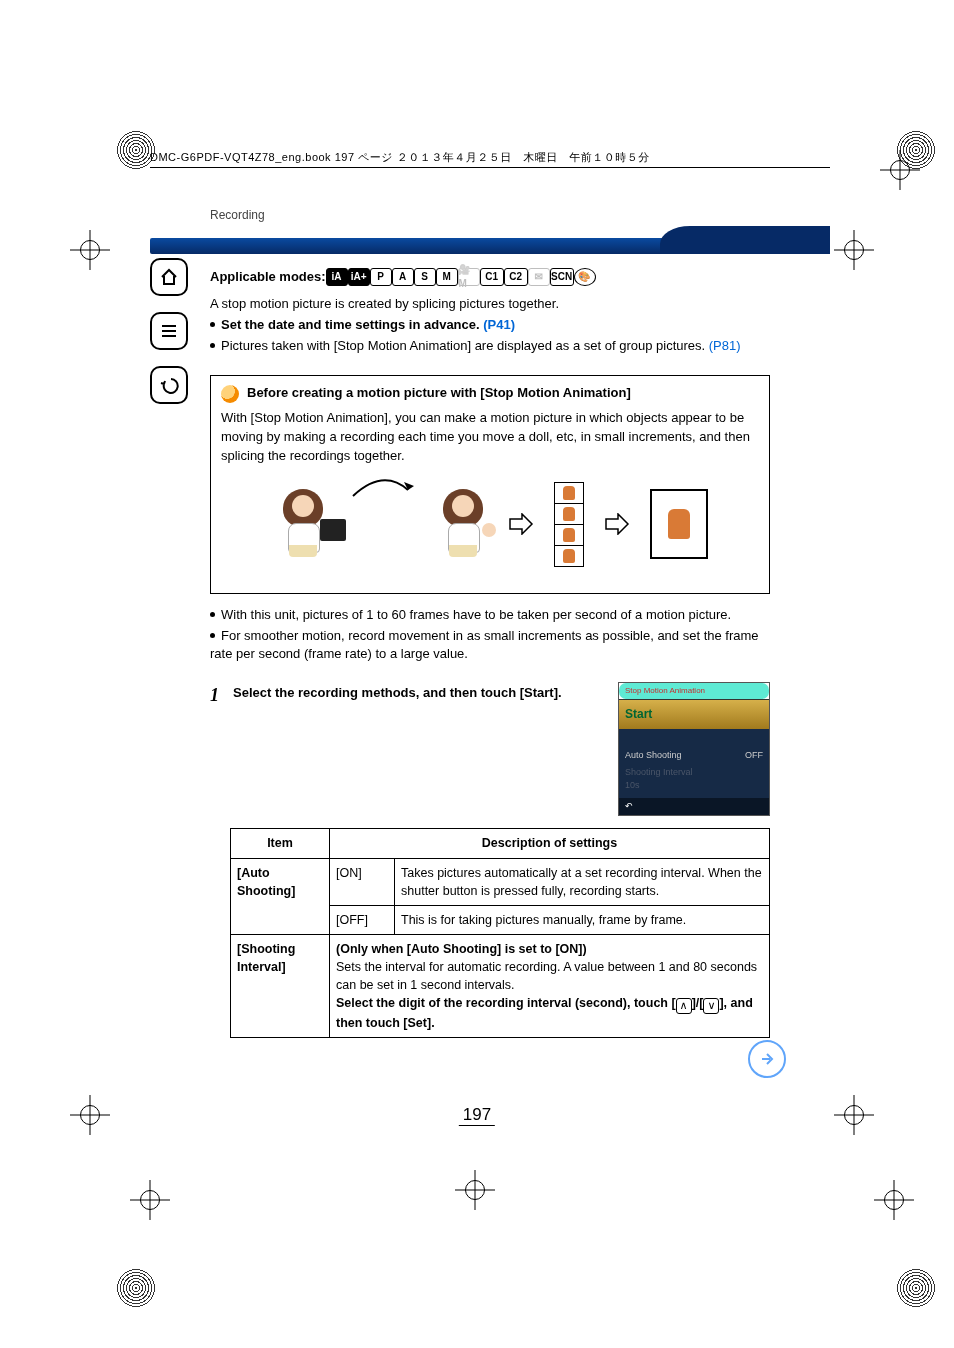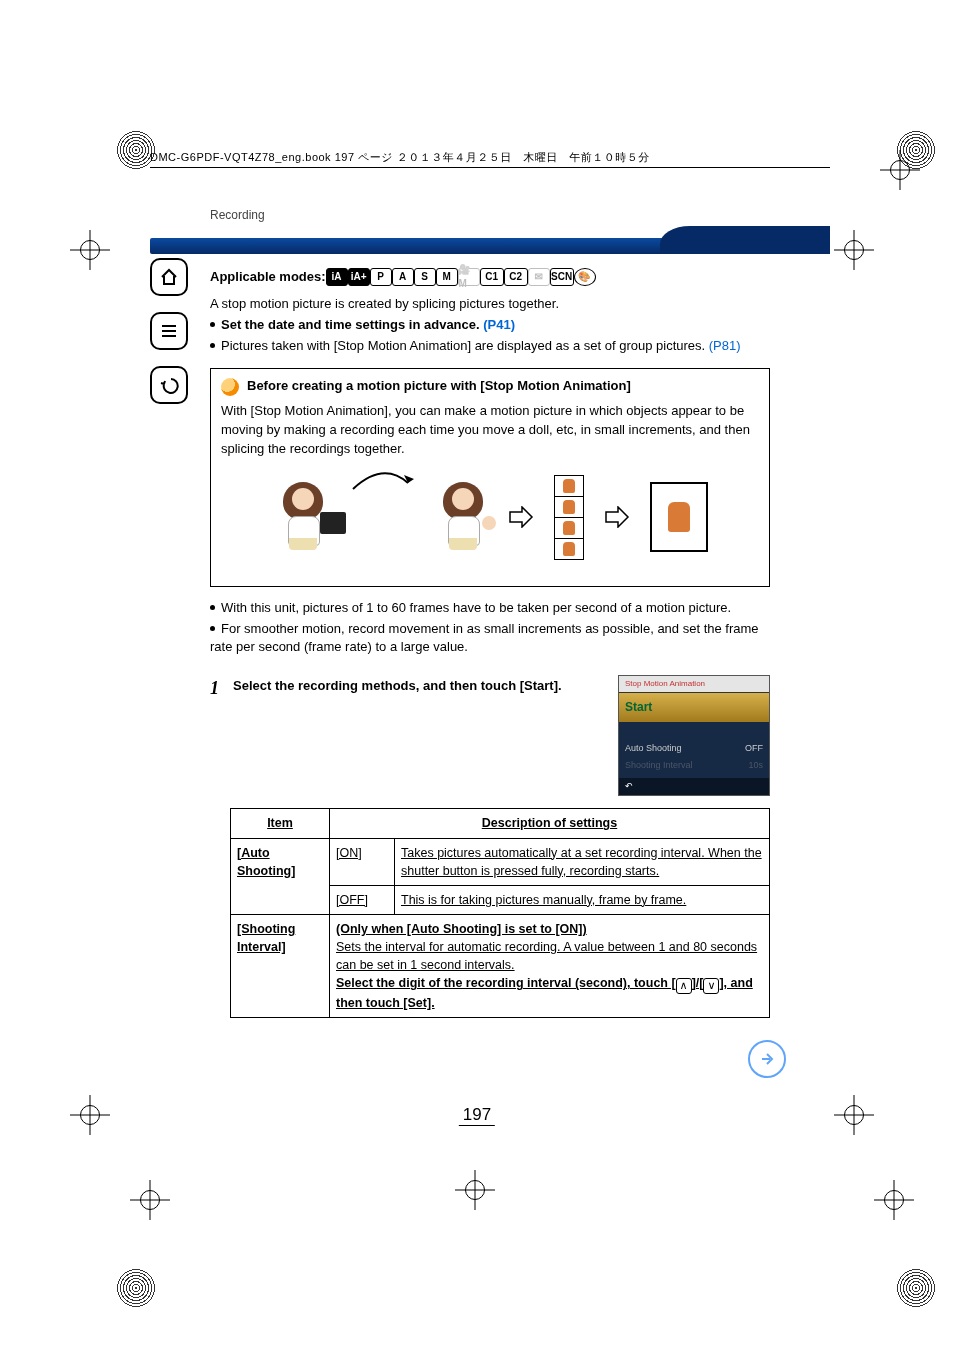--- a/index.html
+++ b/index.html
@@ -87,21 +87,21 @@
   .mode-ic.dark { background:#000; color:#fff; }
   .mode-ic.faded { opacity:0.25; }
   .mode-ic.rect { width:22px; }
   .bullet { margin: 2px 0; }
   .bullet .dot { display:inline-block; width:5px; height:5px; background:#000; border-radius:50%; vertical-align:2px; margin-right:6px; }
   .bold { font-weight:bold; }
   .link { color:#0066d6; }
 
   .info-box {
     border:1px solid #000;
-    margin: 13px 0 12px 0;
+    margin: 20px 0 12px 0;
     padding: 8px 4px 10px 10px;
   }
   .info-title-row { display:flex; align-items:center; gap:8px; margin-bottom:6px; }
   .bulb {
     width:18px; height:18px; border-radius:50%;
     background: radial-gradient(circle at 35% 35%, #ffd27a 0 45%, #f58b00 46% 100%);
   }
   .info-title { font-weight:bold; font-size:13px; }
 
   .illus-row { display:flex; align-items:center; gap:20px; margin: 16px 0; justify-content:center; }
@@ -127,34 +127,33 @@
   .big-frame .minib { width:22px; height:30px; background:#d97a36; border-radius:6px 6px 3px 3px; }
   .arrow-rt { width:26px; height:22px; }
 
   .step-row { display:flex; gap:14px; margin:18px 0 10px 0; align-items:flex-start; }
   .step-num { font-style:italic; font-weight:bold; font-size:18px; font-family:Georgia, "Times New Roman", serif; }
   .step-text { font-weight:bold; flex:1; padding-top:2px; }
   .screenshot {
     width:150px; border:1px solid #555;
     font-size:9px; color:#ccc;
   }
-  .ss-title { background:#e5e5e5; color:#c53030; padding:2px 6px; font-size:8px; }
+  .ss-title { background:#5eead4; color:#c53030; padding:2px 6px; font-size:8px;border-radius:7px; }
   .ss-start { background:linear-gradient(#d6b04a,#a17a1d); color:#063; padding:6px 6px; font-weight:bold; font-size:12px; border-top:1px solid #333; }
   .ss-body { background:#162a46; padding:18px 6px 4px 6px; }
   .ss-row { display:flex; justify-content:space-between; padding:2px 0; font-size:9px; }
-  .ss-row.disabled { color:#4a5568; }
+  .ss-row.disabled { color:#4a5568;flex-direction:column; }
   .ss-footer { background:#0a1626; padding:2px 6px; }
   .ss-back { color:#fff; }
 
   table.settings {
     border-collapse: collapse;
     width: 540px;
     margin: 12px 0 0 20px;
     font-size:12.5px;
-    text-decoration:underline;
   }
   table.settings th, table.settings td {
     border:1px solid #000;
     padding:5px 6px;
     vertical-align: top;
     text-align:left;
   }
   table.settings th { text-align:center; background:#fff; font-weight:bold; }
   .row-label { font-weight:bold; width:86px; }
 

